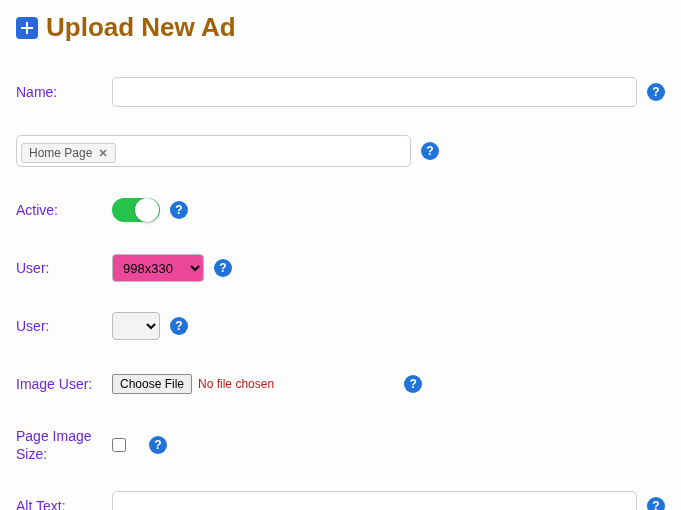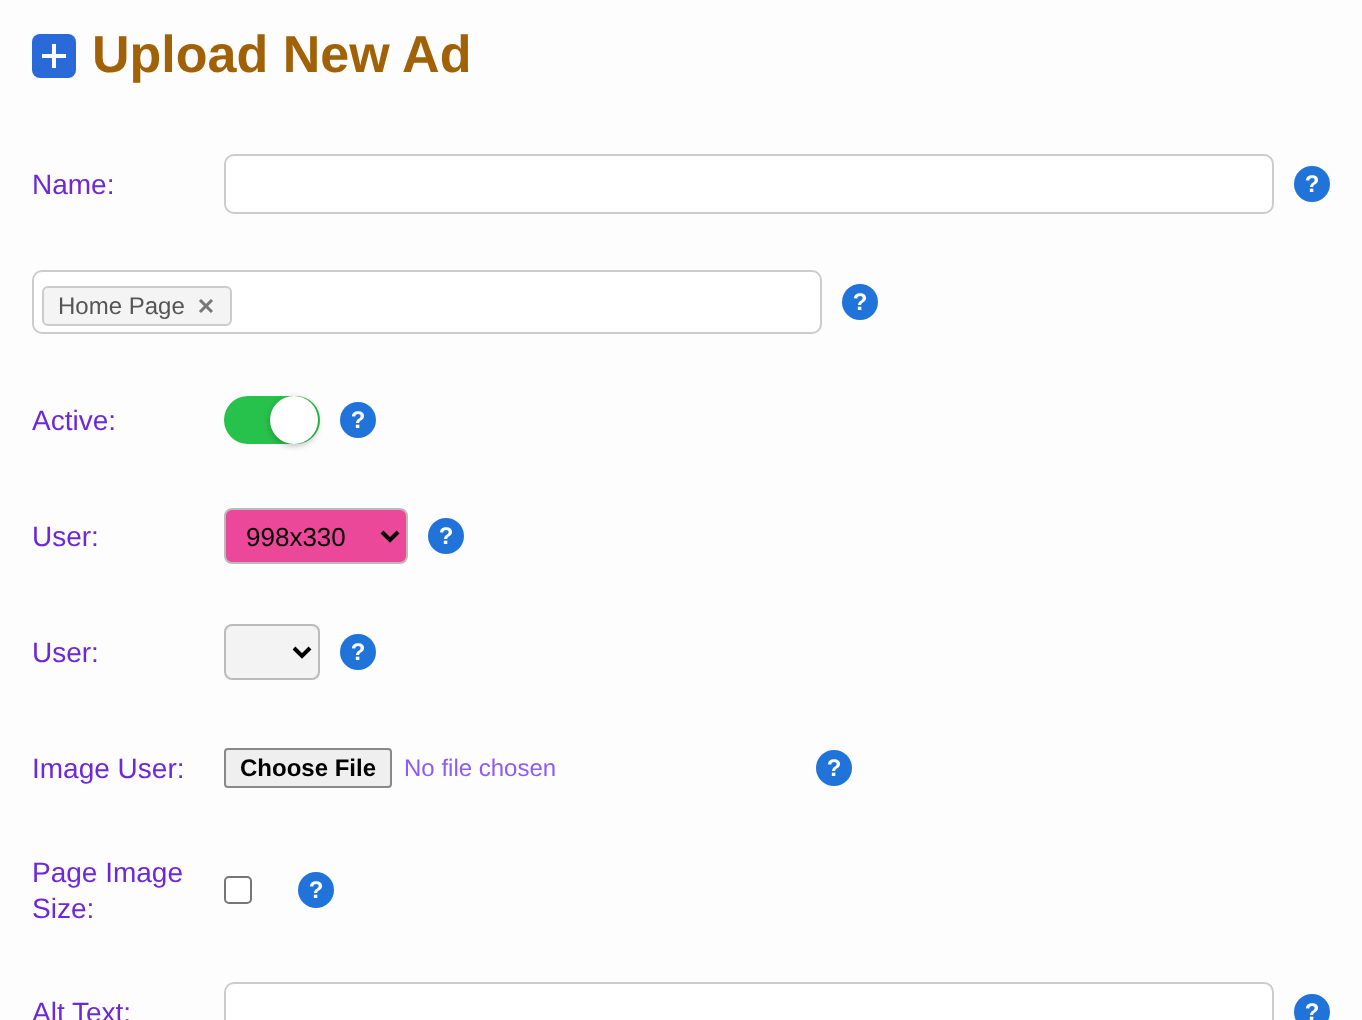--- a/index.html
+++ b/index.html
@@ -144,26 +144,25 @@
     gap: 6px;
   }
   .file-btn {
     font-family: Arial, sans-serif;
     font-size: 12px;
     padding: 2px 7px;
     border: 1px solid #888;
     background: #efefef;
     border-radius: 2px;
     cursor: pointer;
-    font-weight: bold;
   }
   .file-status {
     font-family: Arial, sans-serif;
     font-size: 12px;
-    color: #8b5cf6;
+    color: #b91c1c;
   }
   .file-help-offset {
     margin-left: 120px;
   }
   input[type="checkbox"] {
     width: 14px;
     height: 14px;
   }
   .cb-gap { margin-left: 0px; }
 </style>

